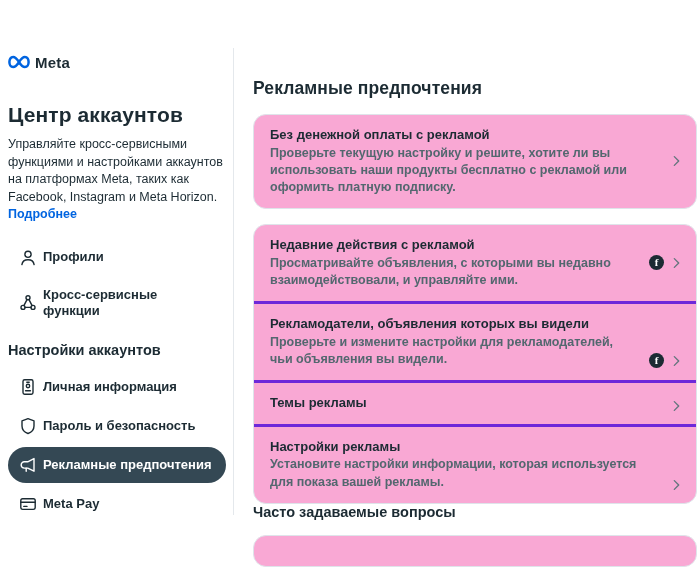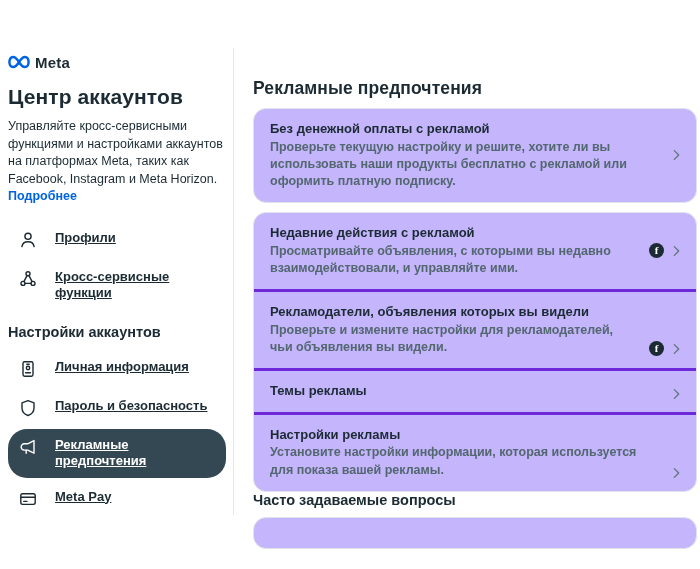--- a/index.html
+++ b/index.html
@@ -4,37 +4,37 @@
 <style>
   * { margin:0; padding:0; box-sizing:border-box; }
   html,body { width:700px; height:569px; background:#ffffff; overflow:hidden;
     font-family:"Liberation Sans","DejaVu Sans",sans-serif; color:#1c2b33; }
   .stage { position:relative; width:700px; height:420px; background:#fff; }
 
   
   .sidebar { position:absolute; left:8px; top:52px; width:218px; }
   .brand { display:flex; align-items:center; gap:5px; height:20px; }
   .brand .wordmark { font-size:15px; font-weight:bold; letter-spacing:.2px; }
-  .sb-title { font-size:21px; font-weight:bold; margin-top:13px; letter-spacing:.1px; }
+  .sb-title { font-size:21px; font-weight:bold; margin-top:31px; letter-spacing:.1px; }
   .sb-desc { margin-top:9px; font-size:12.5px; line-height:1.4; color:#1c2b33; }
   .sb-desc .learn-more { color:#0064e0; font-weight:bold; text-decoration:none; cursor:pointer; }
   .menu { margin-top:16px; }
-  .menu-item { display:flex; gap:17px; padding:8px 10px;
-    border-radius:19px; margin-bottom:3px; cursor:pointer; color:#1c2b33;text-decoration:underline; }
+  .menu-item { display:flex; align-items:center; gap:5px; padding:8px 10px;
+    border-radius:19px; margin-bottom:3px; cursor:pointer; color:#1c2b33; }
   .menu-item .ic { width:20px; height:20px; flex:0 0 20px; display:flex; align-items:center; justify-content:center; }
   .menu-item .ic svg { stroke:currentColor; }
   .menu-item .lbl { font-size:13px; font-weight:bold; line-height:1.25; }
   .menu-item.active { background:#344854; color:#ffffff; }
   .section-label { font-size:14.5px; font-weight:bold; margin:15px 0 11px 0; }
   .vdivider { position:absolute; left:233px; top:48px; width:1px; height:467px; background:#e4e8ec; }
 
   
   .main { position:absolute; left:253px; top:78px; width:444px; }
   .main-title { font-size:17.5px; font-weight:bold; letter-spacing:.1px; }
-  .card { border:1px solid #dfe4ea; border-radius:13px; background:#c4b5fd; margin-top:9px; overflow:hidden; }
+  .card { border:1px solid #dfe4ea; border-radius:13px; background:#f9a8d4; margin-top:15px; overflow:hidden; }
   .row { display:flex; align-items:center; gap:10px; padding:11px 16px 12px 16px; cursor:pointer; }
   .row + .row { border-top:3px solid #6d28d9;align-items:flex-end; }
   .row .txt { flex:1; min-width:0; padding-right:6px; }
   .row .ttl { font-size:13px; font-weight:bold; line-height:1.35; }
   .row .dsc { font-size:12.5px; color:#53676f; line-height:1.38; margin-top:1px;font-weight:bold; }
   .row .right { display:flex; align-items:center; gap:9px; flex:0 0 auto; }
   .fb-badge { width:15px; height:15px; border-radius:50%; background:#1c2b33; color:#fff;
     display:flex; align-items:center; justify-content:center;
     font-size:11px; font-weight:bold; font-family:"Liberation Serif",serif; padding-bottom:1px; }
   .chev { display:flex; align-items:center; }

